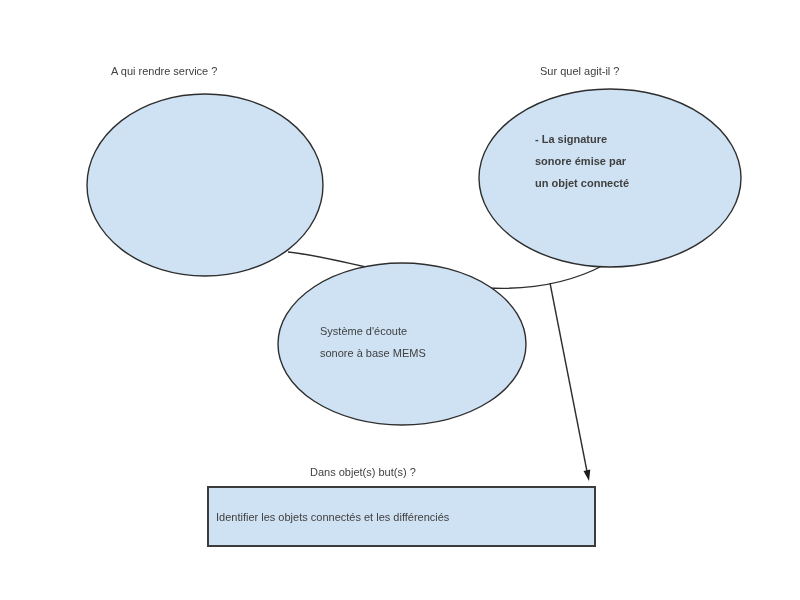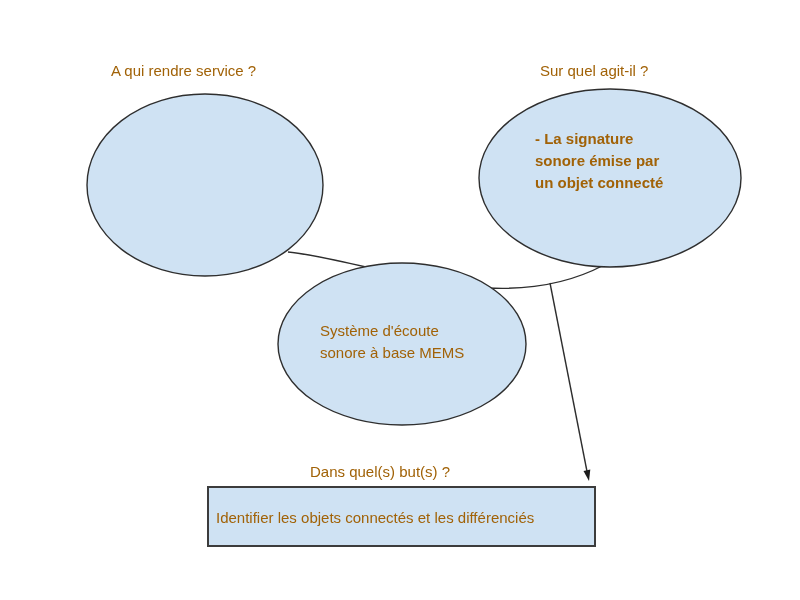--- a/index.html
+++ b/index.html
@@ -11,24 +11,24 @@
     color:#111111;
     overflow:hidden;
   }
   #shapes{position:absolute;left:0;top:0;width:800px;height:600px;}
   .ellipse{fill:#cfe2f3;stroke:#2e2e2e;stroke-width:1.4;}
   .goalrect{fill:#cfe2f3;stroke:#3c3c3c;stroke-width:2;}
   .connector{fill:none;stroke:#2e2e2e;stroke-width:1.4;}
   .arrowhead{fill:#1c1c1c;stroke:none;}
   .txt{
     position:absolute;
-    font-size:15px;
+    font-size:11px;
     line-height:18px;
     white-space:nowrap;
-    color:#a16207;
+    color:#404040;
   }
   .multiline{
     white-space:pre-line;
     line-height:21.5px;
   }
   .lh22{line-height:22px;}
 </style>
 </head>
 <body>
 
@@ -45,21 +45,21 @@
     <ellipse class="ellipse" cx="610" cy="178" rx="131" ry="89" fill="#cfe2f3"></ellipse>
     <ellipse class="ellipse" cx="402" cy="344" rx="124" ry="81" fill="#cfe2f3"></ellipse>
 
     <rect class="goalrect" x="208" y="487" width="387" height="59" fill="#cfe2f3"></rect>
   </svg>
 
   <div class="txt" style="left:111px;top:62px;">A qui rendre service ?</div>
 
   <div class="txt" style="left:540px;top:62px;">Sur quel agit-il ?</div>
 
-  <div class="txt" style="left:310px;top:463px;">Dans quel(s) but(s) ?</div>
+  <div class="txt" style="left:310px;top:463px;">Dans objet(s) but(s) ?</div>
 
 
   <div class="txt multiline lh22" style="left:535px;top:128px;font-weight:bold;">- La signature
 sonore émise par
 un objet connecté</div>
 
   <div class="txt multiline lh22" style="left:320px;top:320px;">Système d'écoute
 sonore à base MEMS</div>
 
   <div class="txt" style="left:216px;top:508px;line-height:19px;">Identifier les objets connectés et les différenciés</div>

